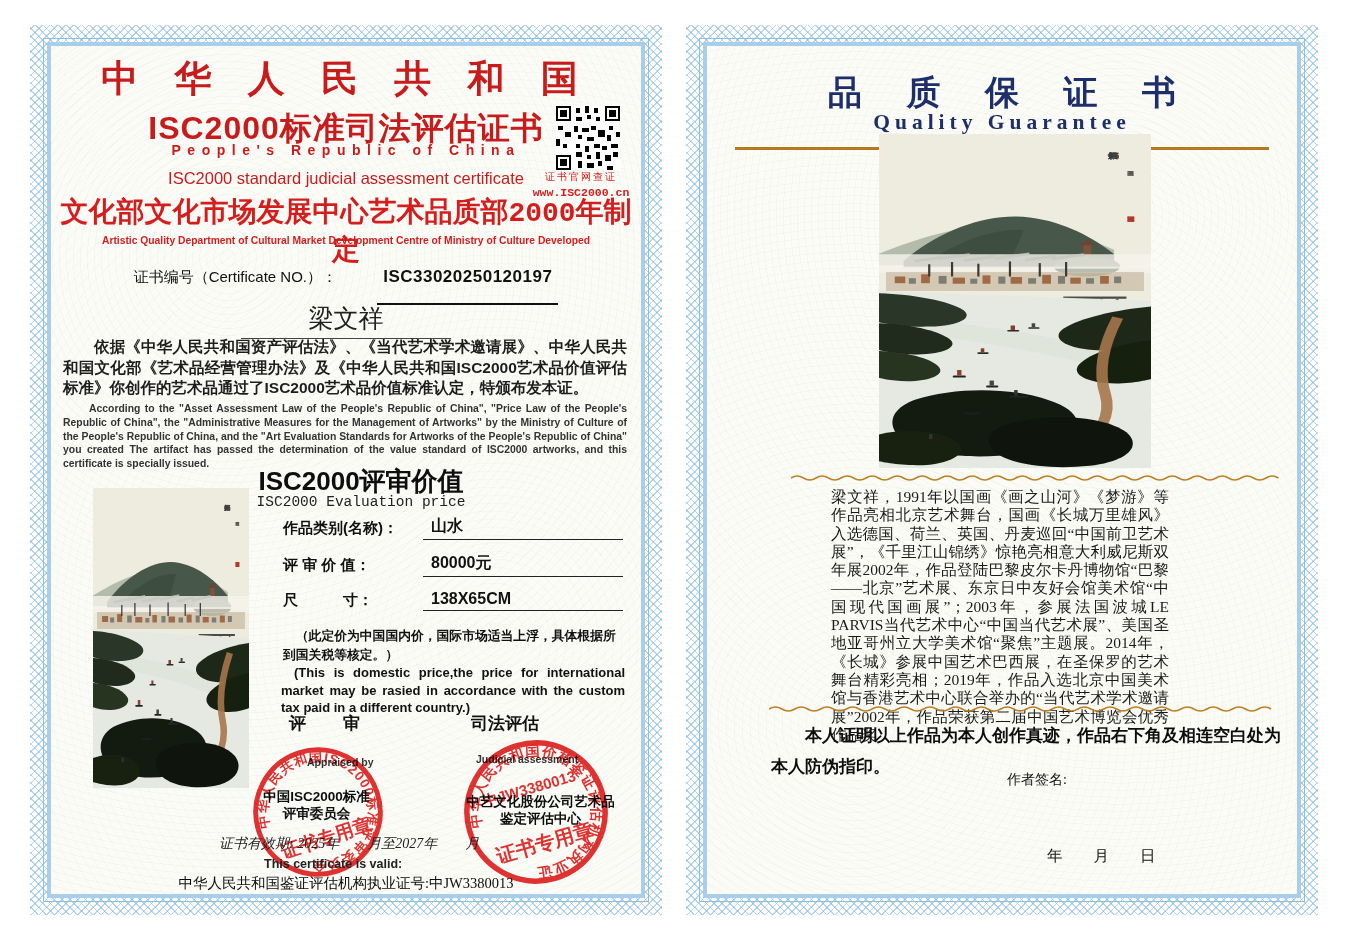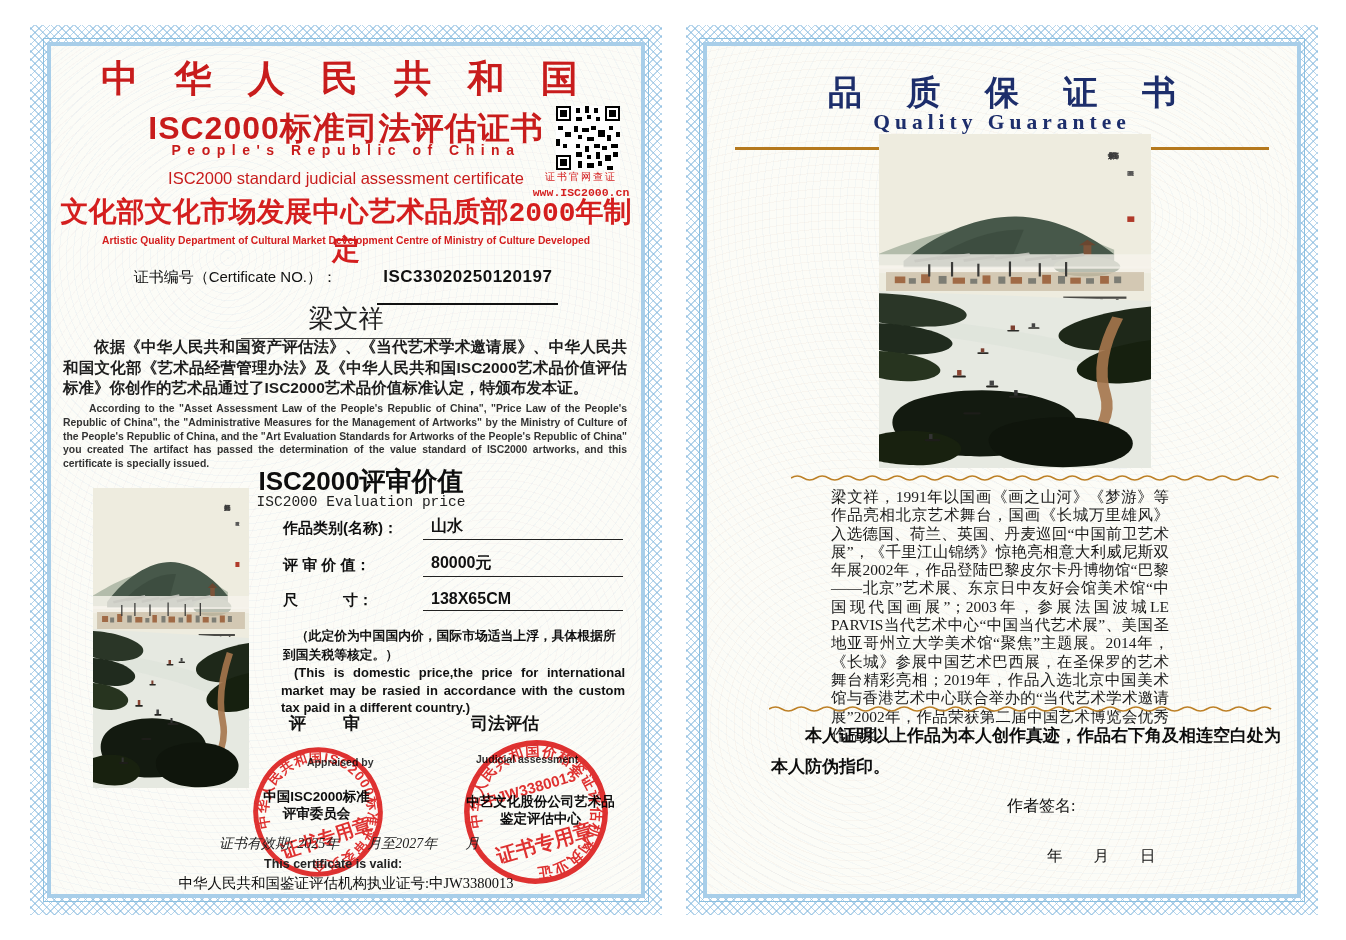--- a/index.html
+++ b/index.html
@@ -74,21 +74,21 @@
   .r-title{top:24px;font-size:34px;font-weight:bold;letter-spacing:18px;text-indent:18px;}
   .r-title-en{top:64px;font-size:21.5px;font-weight:bold;letter-spacing:5px;}
   .goldline{top:101px;left:28px;right:28px;height:3px;background:#b5791e;}
   .painting2{left:172px;top:88px;width:272px;height:334px;}
   .wavy{height:8px;}
   .wavy1{top:428px;left:84px;width:500px;}
   .wavy2{top:659px;left:62px;width:515px;}
   .r-bio{top:442px;left:124px;width:338px;font-size:15.5px;line-height:18.3px;text-align:justify;color:#1a1a1a;}
   .r-decl{top:674px;left:64px;width:516px;font-size:17px;font-weight:600;line-height:31px;
     text-indent:2em;color:#0d0d0d;}
-  .r-sign{top:750px;left:300px;font-size:16px;color:#111;}
+  .r-sign{top:725px;left:300px;font-size:14px;color:#111;}
   .r-date{top:800px;left:340px;font-size:15.5px;color:#111;}
 </style>
 </head>
 <body>
 
 <svg width="0" height="0" style="position:absolute" aria-hidden="true">
   <defs>
     <g id="art">
       <rect x="0" y="0" width="310" height="600" fill="#f1eee3"></rect>
       <rect x="0" y="0" width="310" height="600" fill="#ece8da" opacity=".4"></rect>

